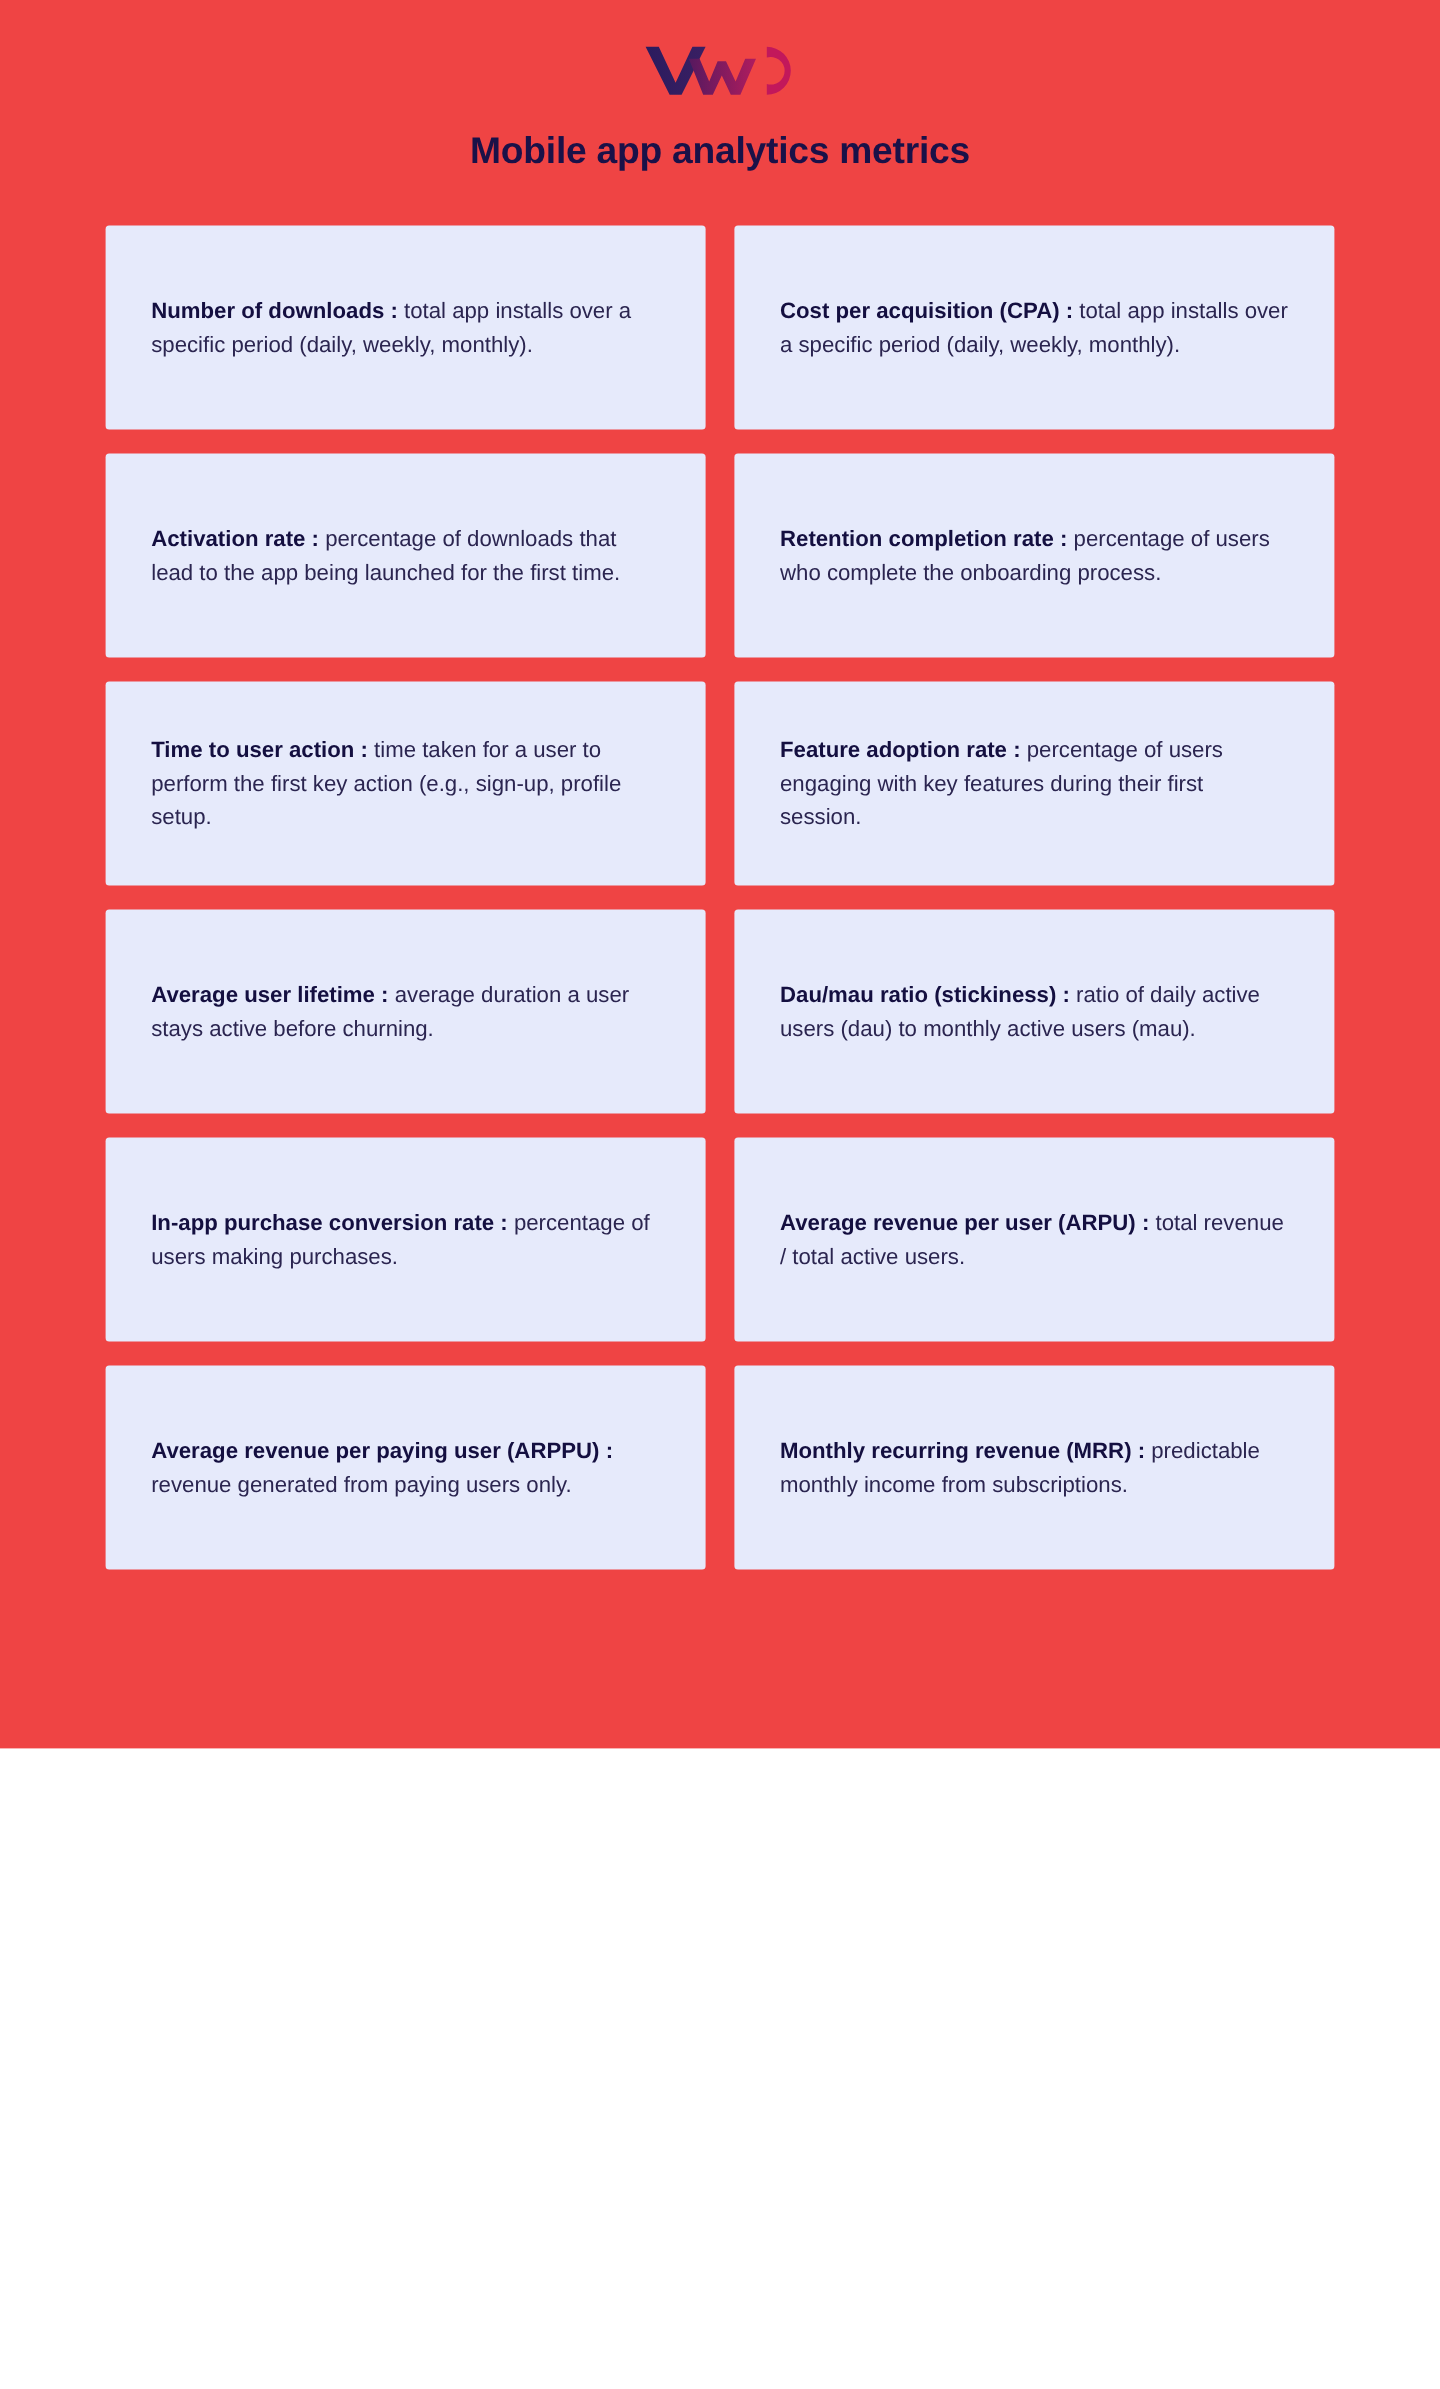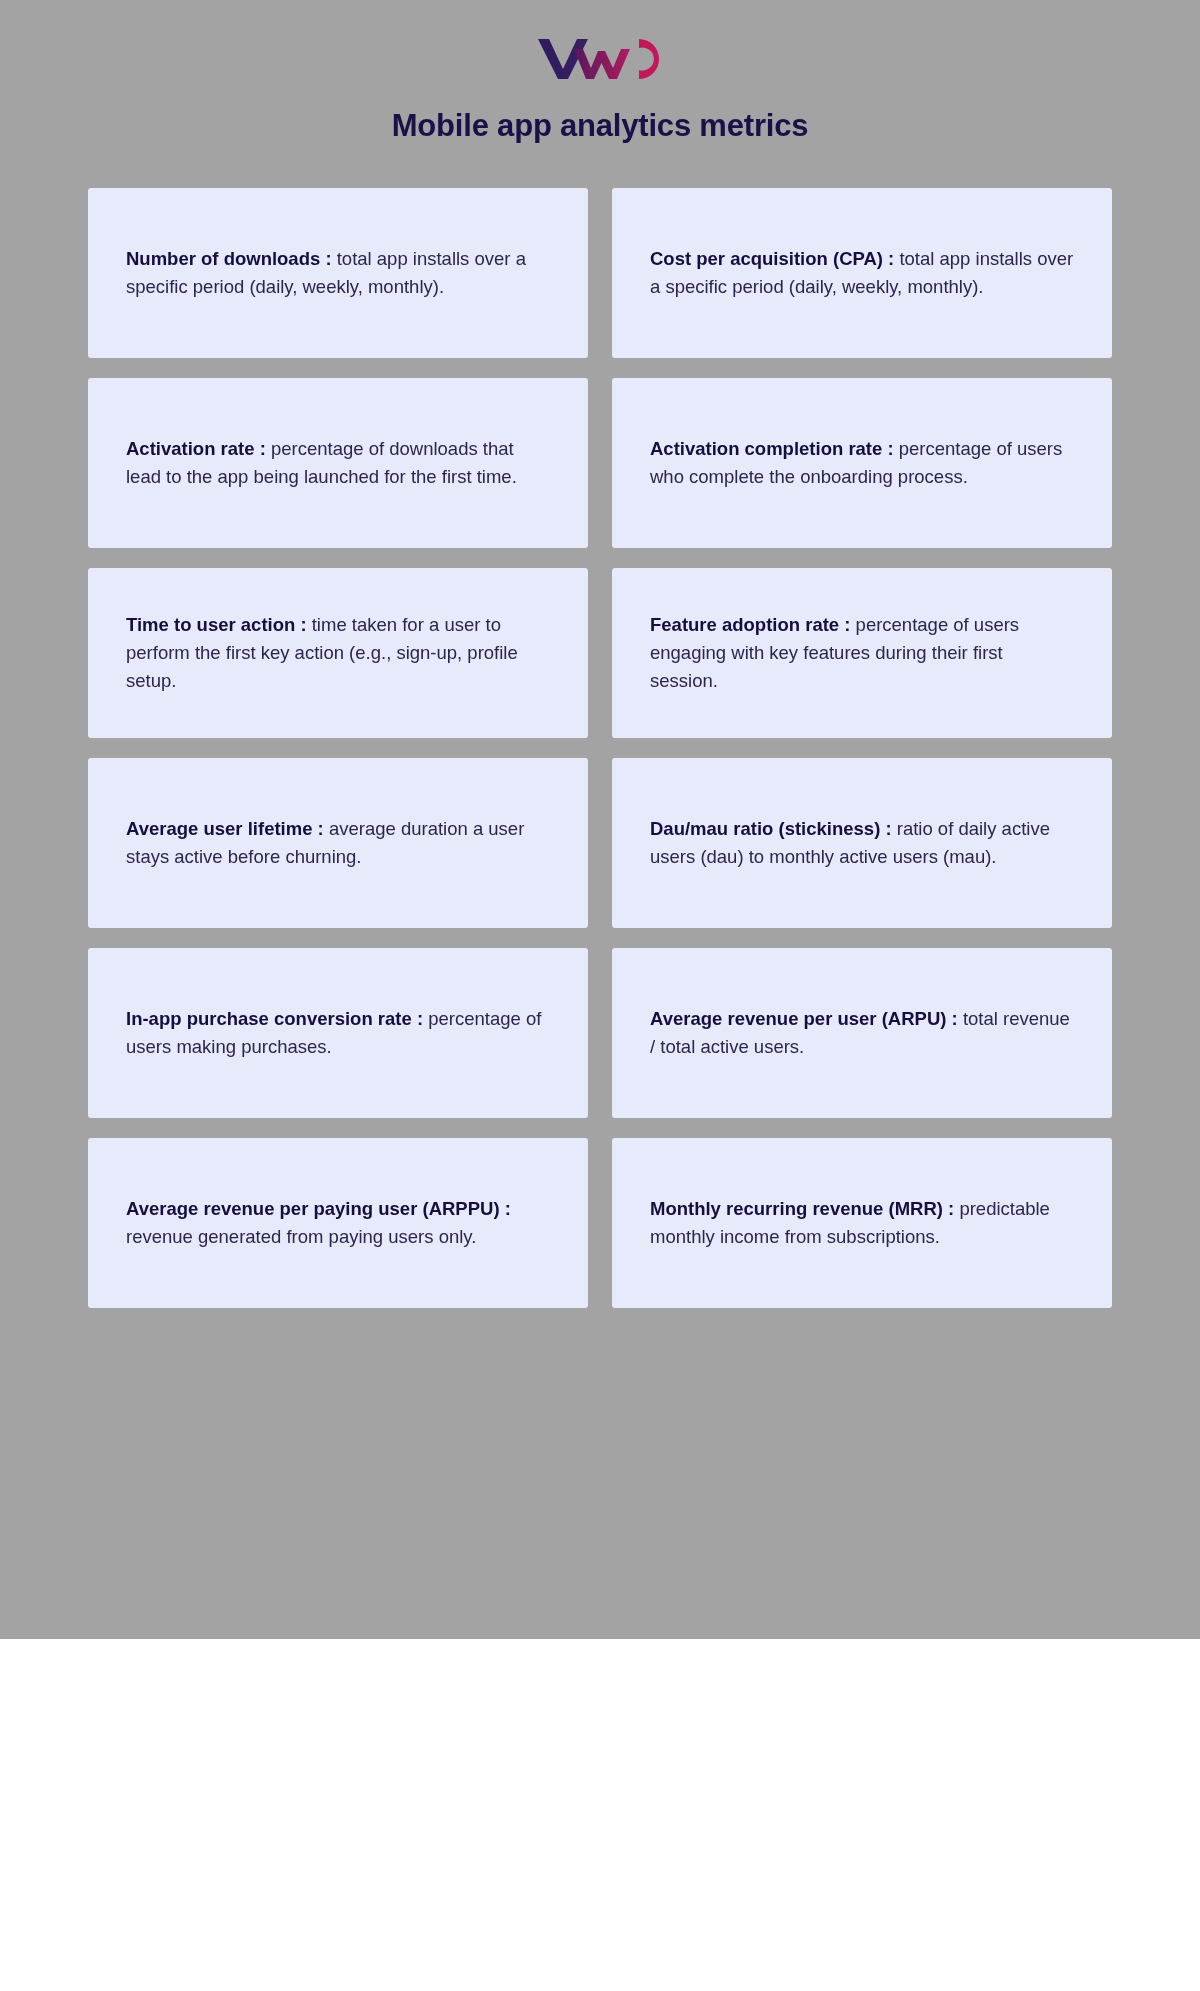--- a/index.html
+++ b/index.html
@@ -11,22 +11,22 @@
   }
 
   body {
     font-family: "Liberation Sans", sans-serif;
     -webkit-font-smoothing: antialiased;
   }
 
   .page {
     position: relative;
     width: 1200px;
-    height: 1639px;
-    background: #a3a3a3;
+    height: 1457px;
+    background: #ef4444;
     overflow: hidden;
   }
 
   
   .logo-wrap {
     width: 100%;
     padding-top: 33px;
     display: flex;
     justify-content: center;
     align-items: center;
@@ -129,21 +129,21 @@
     <div class="metric-card">
       <p class="metric-text"><span class="metric-term">Cost per acquisition (CPA) :</span><span class="metric-desc"> total app installs over a specific period (daily, weekly, monthly).</span></p>
     </div>
 
 
     <div class="metric-card">
       <p class="metric-text"><span class="metric-term">Activation rate :</span><span class="metric-desc"> percentage of downloads that lead to the app being launched for the first time.</span></p>
     </div>
 
     <div class="metric-card">
-      <p class="metric-text"><span class="metric-term">Activation completion rate :</span><span class="metric-desc"> percentage of users who complete the onboarding process.</span></p>
+      <p class="metric-text"><span class="metric-term">Retention completion rate :</span><span class="metric-desc"> percentage of users who complete the onboarding process.</span></p>
     </div>
 
     <div class="metric-card">
       <p class="metric-text"><span class="metric-term">Time to user action :</span><span class="metric-desc"> time taken for a user to perform the first key action (e.g., sign-up, profile setup.</span></p>
     </div>
 
     <div class="metric-card">
       <p class="metric-text"><span class="metric-term">Feature adoption rate :</span><span class="metric-desc"> percentage of users engaging with key features during their first session.</span></p>
     </div>
 

